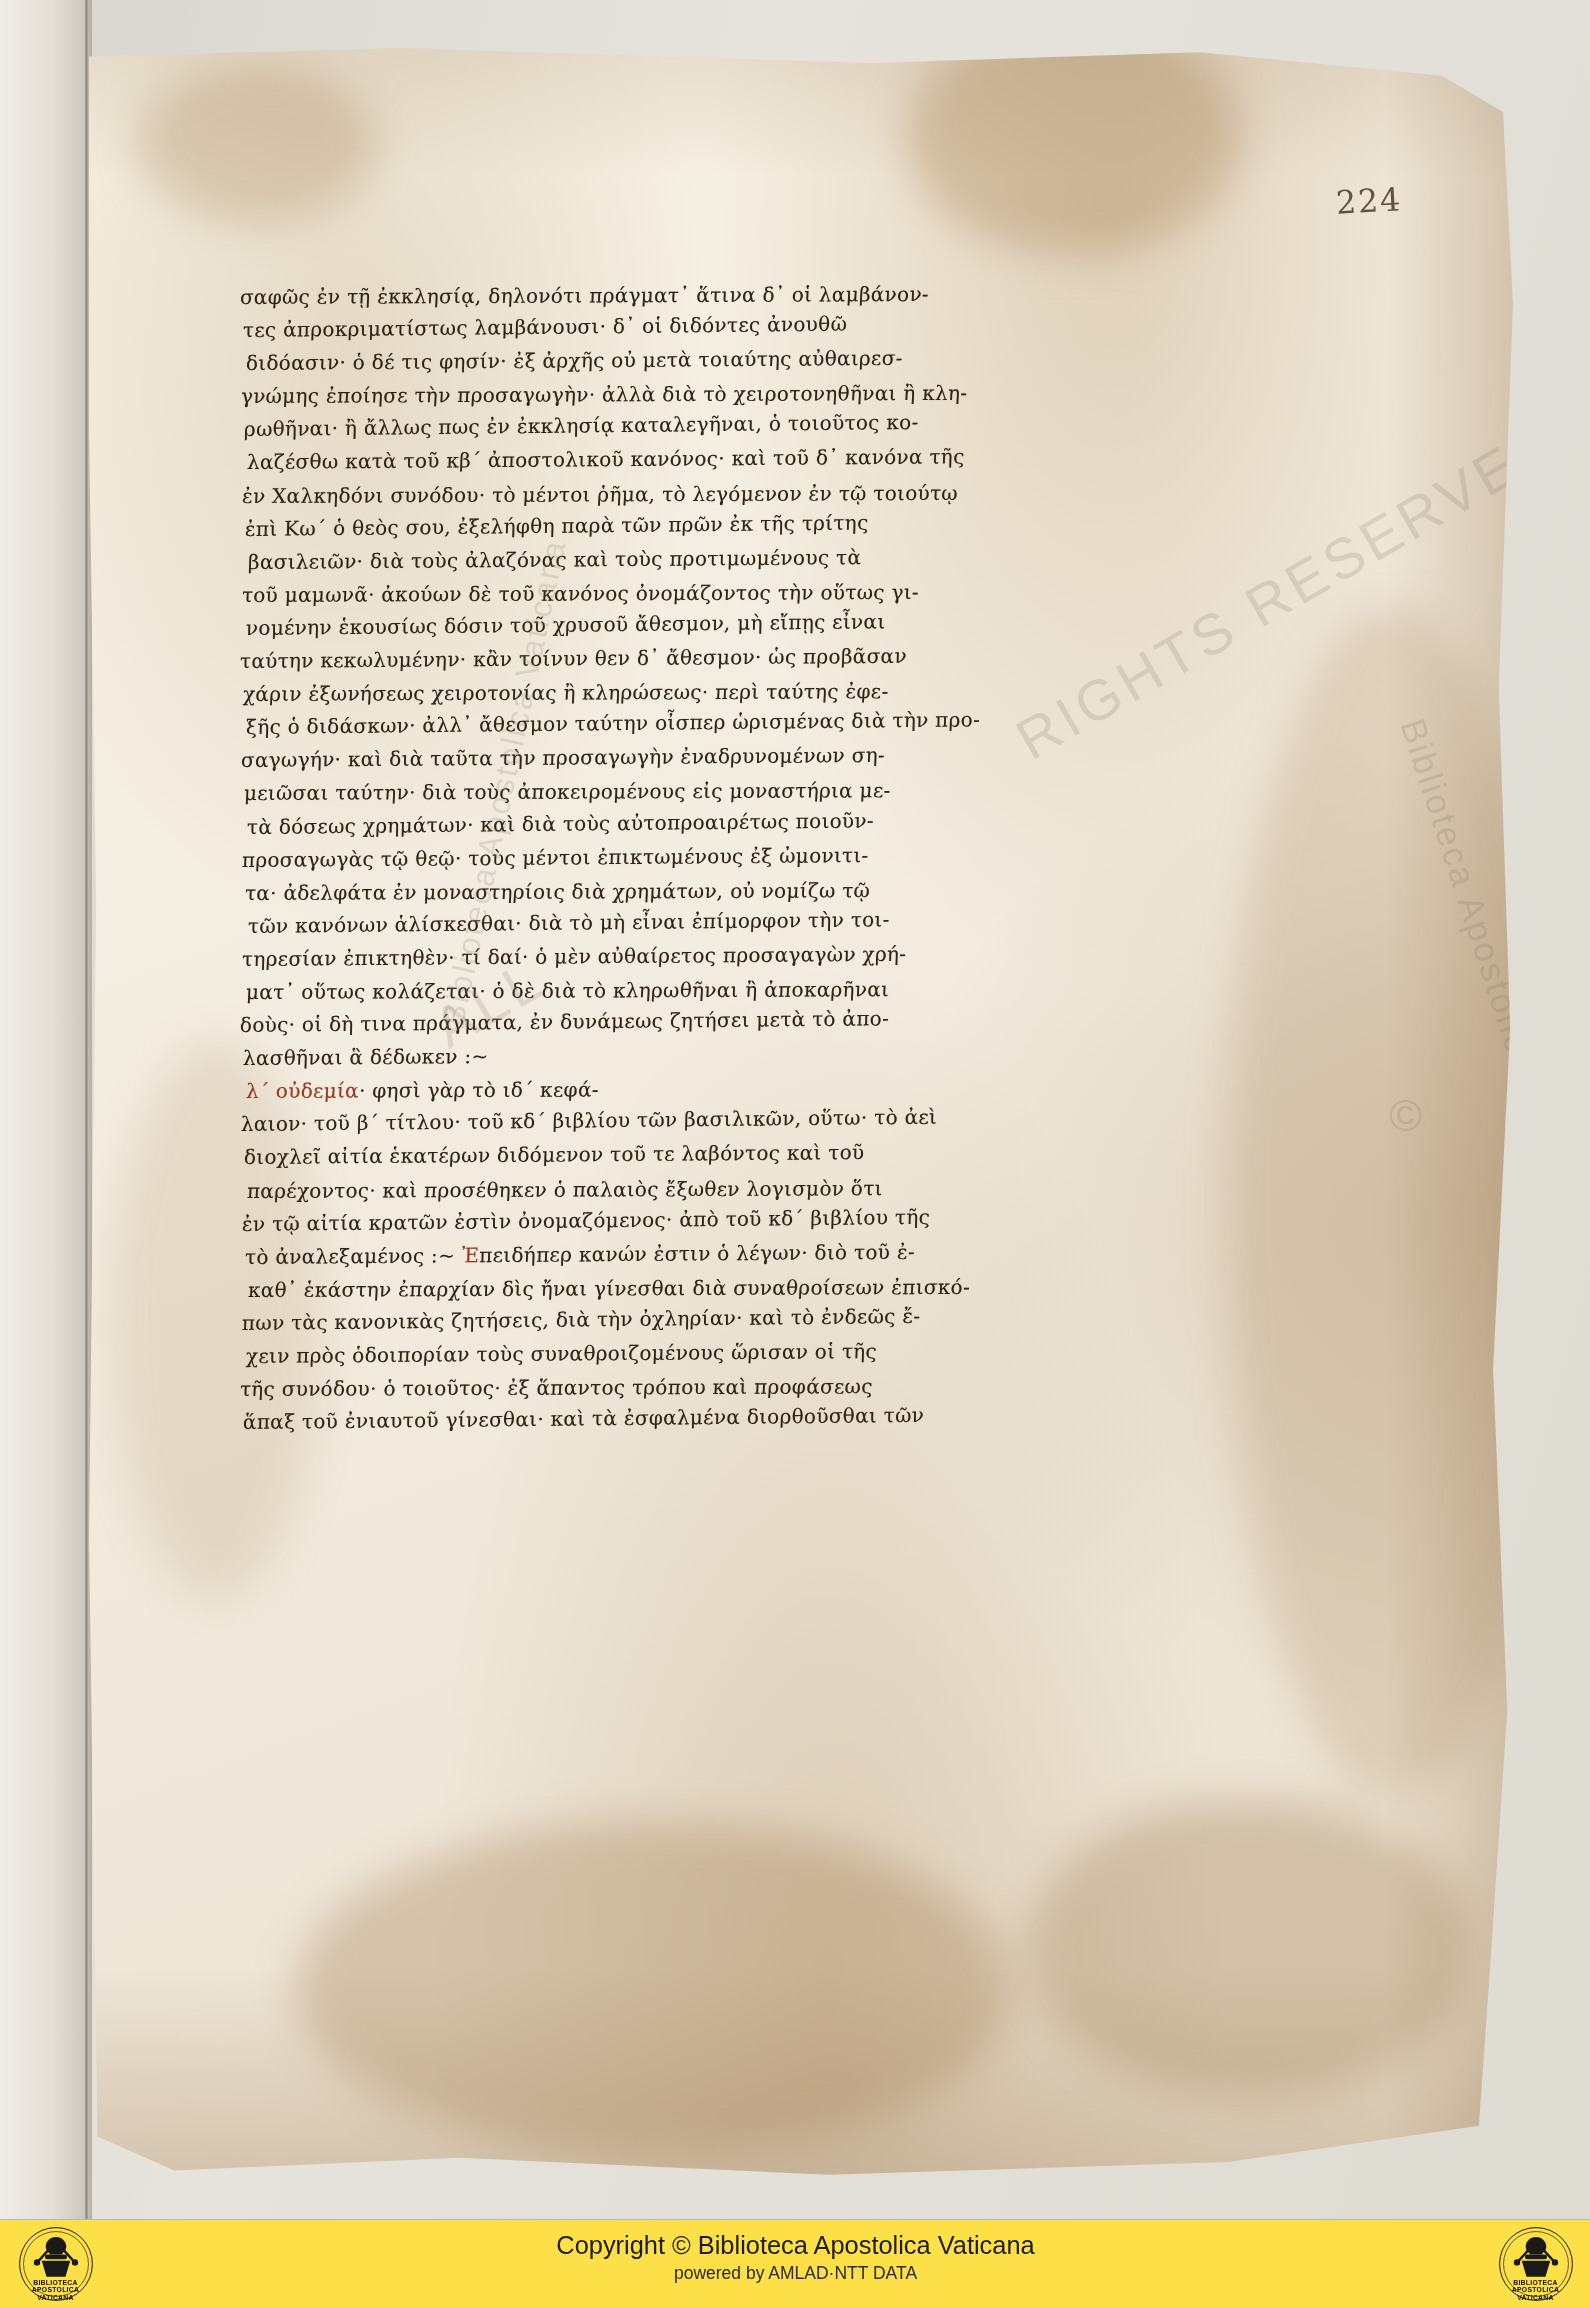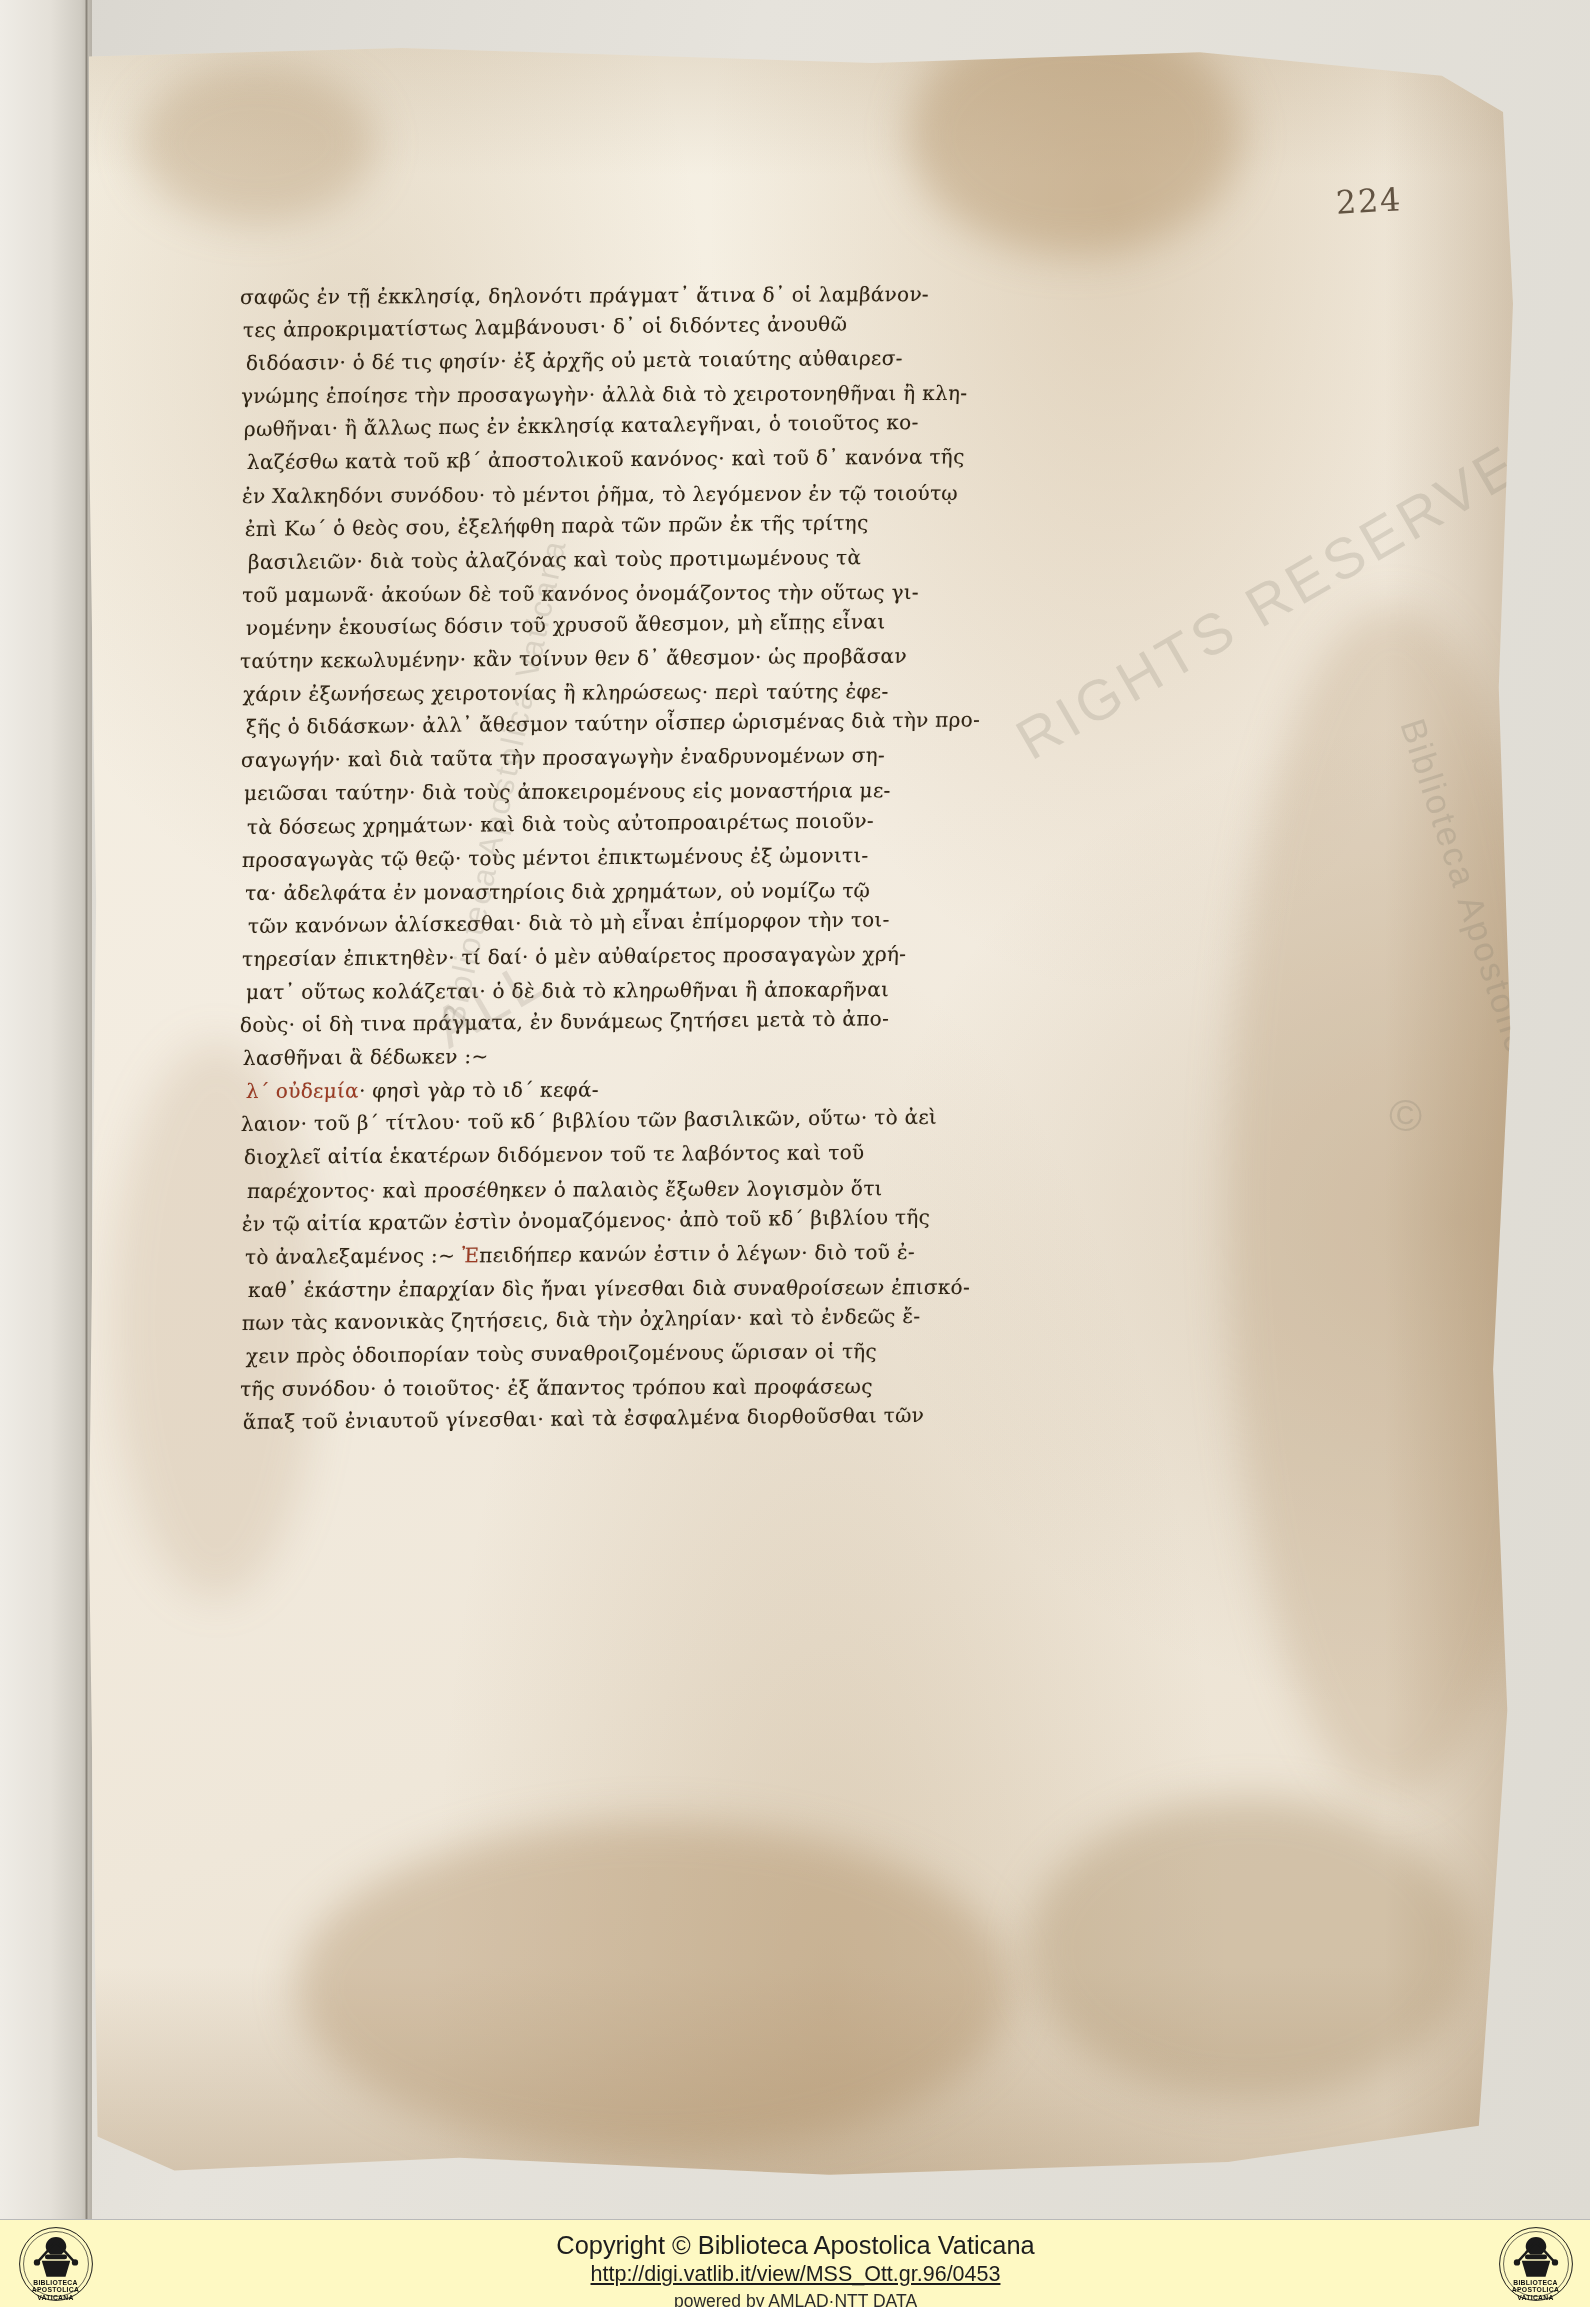--- a/index.html
+++ b/index.html
@@ -168,21 +168,21 @@
     top: 1042px; left: 1300px;
     font-size: 45px;
     color: rgba(125,118,106,0.22);
   }
 
   
   #footer {
     position: absolute;
     left: 0; top: 2219px;
     width: 1591px; height: 88px;
-    background: #fef9c3;
+    background: #fde047;
     border-top: 0.8px solid #b9b9b9;
   }
   #footer-center {
     position: absolute;
     left: 0; right: 0; top: 9.5px;
     text-align: center;
     color: #1d1d1d;
   }
   #footer-copyright {
     font-size: 25.4px;
@@ -305,21 +305,20 @@
       <circle cx="72" cy="46" r="4" fill="#1a1a1a"></circle>
     </svg>
     <div class="crest-label">
       <span class="t1">BIBLIOTECA APOSTOLICA</span>
       <span class="t2">VATICANA</span>
     </div>
   </div>
 
   <div id="footer-center">
     <div id="footer-copyright">Copyright © Biblioteca Apostolica Vaticana</div>
-    <div id="footer-url">http://digi.vatlib.it/view/MSS_Ott.gr.96/0453</div>
     <div id="footer-powered">powered by AMLAD·NTT DATA</div>
   </div>
 
   <div class="crest" id="crest-right">
     <svg width="76" height="76" viewBox="0 0 96 96" aria-hidden="true">
       <circle cx="48" cy="48" r="46" fill="none" stroke="#111" stroke-width="1.2"></circle>
       <circle cx="48" cy="48" r="41" fill="none" stroke="#111" stroke-width="0.8"></circle>
       <path d="M48 14 c-8 0 -13 6 -13 12 c0 5 4 8 6 10 l14 0 c2 -2 6 -5 6 -10 c0 -6 -5 -12 -13 -12 z" fill="#1a1a1a"></path>
       <rect x="34" y="36" width="28" height="6" rx="3" fill="#1a1a1a"></rect>
       <path d="M30 44 L66 44 L60 64 L36 64 Z" fill="#1a1a1a"></path>

